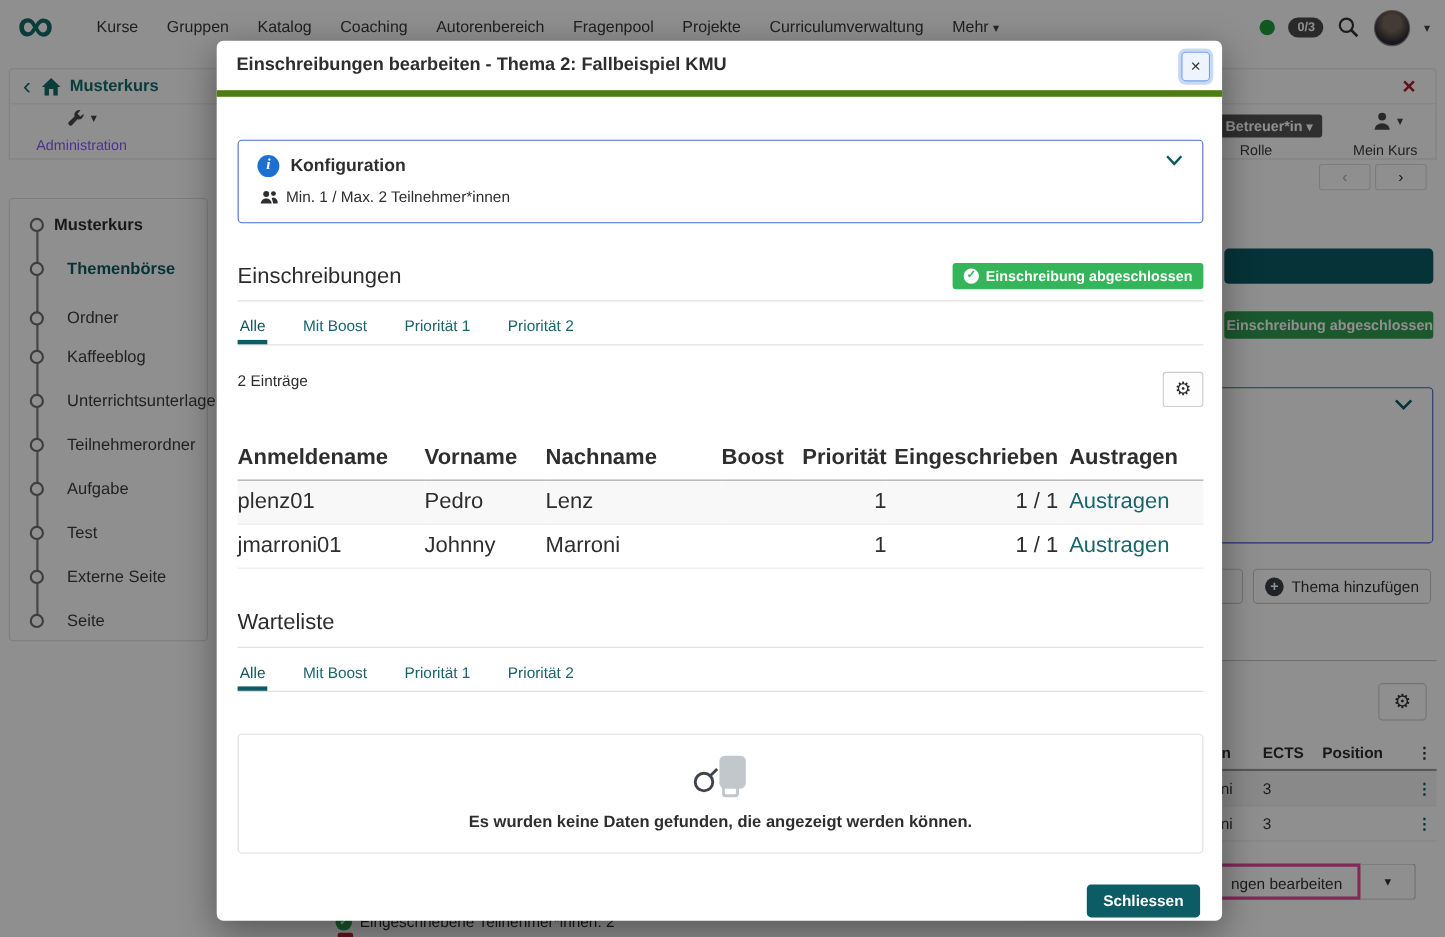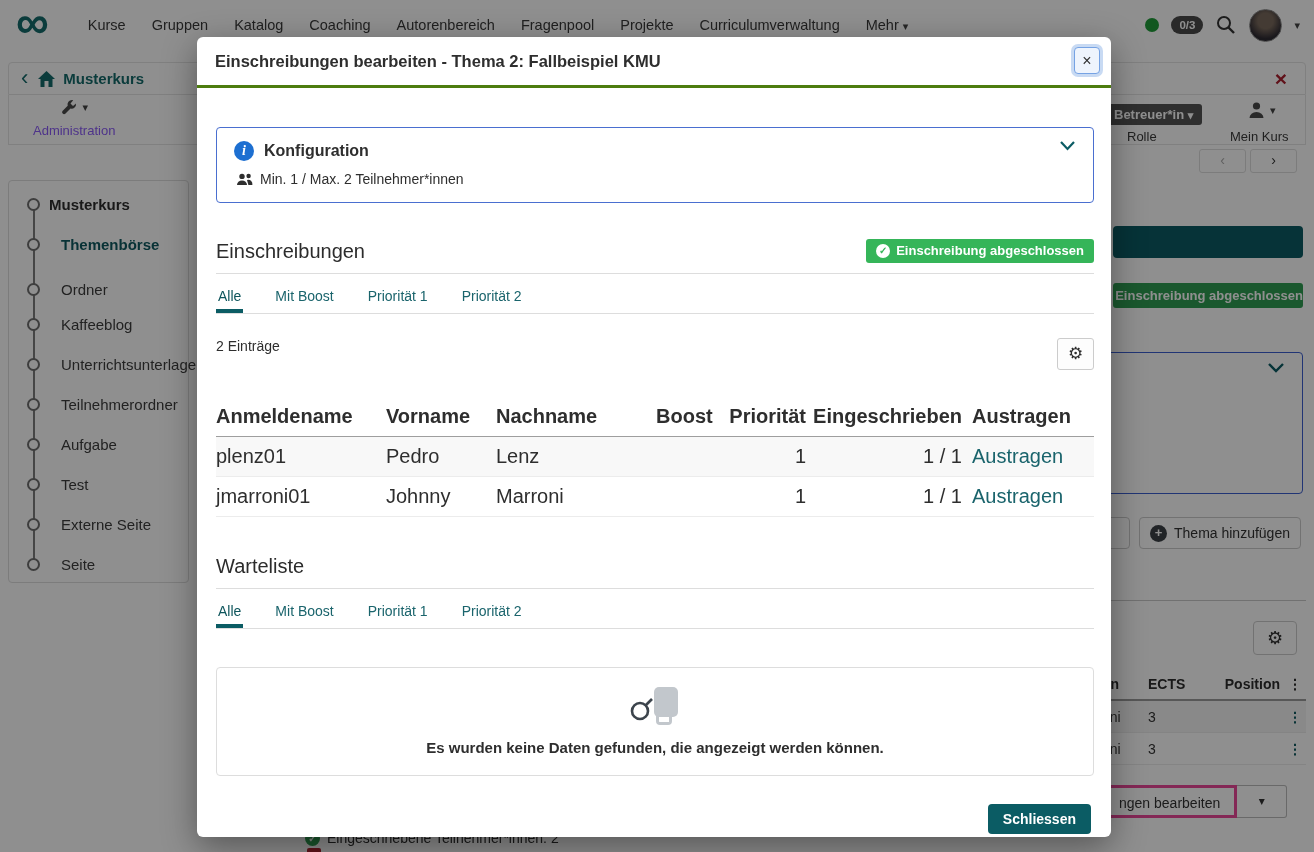--- a/index.html
+++ b/index.html
@@ -50,36 +50,36 @@
   .blue-box-bg .chev { position:absolute; right:18px; top:10px; }
   .part-btn { position:absolute; left:1062px; top:517px; width:68px; height:32px; border:1px solid #ccc; border-radius:4px; background:#fff; }
   .add-topic-btn { position:absolute; left:1139px; top:517px; width:162px; height:32px; border:1px solid #ccc; border-radius:4px; background:#fff; display:flex; align-items:center; justify-content:center; gap:7px; font-size:14px; color:#333; }
   .plus-circ { width:17px; height:17px; background:#3c4146; color:#fff; border-radius:50%; font-size:13px; font-weight:bold; text-align:center; line-height:16px; }
   .bg-divider { position:absolute; left:1090px; top:600px; width:216px; height:1px; background:#c9c9c9; }
   .gear-btn-bg { position:absolute; left:1253px; top:621px; width:44px; height:34px; border:1px solid #ccc; border-radius:4px; background:#fff; text-align:center; font-size:18px; line-height:32px; color:#333; }
   .bg-table { position:absolute; left:1102px; top:676px; width:204px; font-size:14px; }
   .bg-th { display:flex; font-weight:bold; color:#2e2e2e; padding-bottom:7px; border-bottom:2px solid #9b9b9b; }
   .bg-tr { display:flex; height:32px; align-items:center; border-bottom:1px solid #ececec; }
   .bg-tr.odd { background:#f5f5f5; }
-  .bg-c1 { width:46px; } .bg-c2 { width:54px; } .bg-c3 { width:78px;text-align:right; }
+  .bg-c1 { width:46px; } .bg-c2 { width:54px; } .bg-c3 { width:78px; }
   .bg-kebab { margin-left:auto; margin-right:4px; font-weight:bold; }
   .bg-kebab.t { color:#0f5a60; }
   .split-btn { position:absolute; left:1102px; top:785px; height:33px; display:flex; }
   .split-main { border:3px solid #ec4899; background:#fff; border-radius:3px 0 0 3px; font-size:14px; color:#333; padding:0 14px; line-height:31px; }
   .split-caret { border:1px solid #bbb; border-left:none; background:#fff; border-radius:0 3px 3px 0; width:50px; text-align:center; line-height:31px; font-size:12px; color:#333; }
   .status-line { position:absolute; left:305px; top:830px; display:flex; align-items:center; gap:7px; font-size:14px; color:#2e2e2e; }
   .ok-circ { width:15px; height:15px; border-radius:50%; background:#2f9e52; color:#fff; font-size:10px; font-weight:bold; text-align:center; line-height:15px; }
   .red-sliver { position:absolute; left:307px; top:848px; width:14px; height:4px; background:#b02431; border-radius:2px 2px 0 0; }
 
   
   .overlay { position:absolute; inset:0; background:rgba(0,0,0,0.44); z-index:10; }
 
   
   .modal { position:absolute; left:197px; top:37px; width:914px; height:800px; background:#fff; border-radius:6px; box-shadow:0 10px 34px rgba(0,0,0,.4); z-index:20; }
-  .modal-hd { height:51px; border-bottom:3px solid #4d7c0f; display:flex; align-items:center; padding:0 18px; }
+  .modal-hd { height:51px; border-bottom:6px solid #4d7c0f; display:flex; align-items:center; padding:0 18px; }
   .modal-title { font-size:16.5px; font-weight:bold; color:#2e2e2e; }
   .modal-x { position:absolute; right:11px; top:10px; width:26px; height:27px; background:#eef4fd; border:1px solid #76a3e4; border-radius:4px; box-shadow:0 0 0 3px rgba(98,148,222,.35); font-size:16px; color:#333; text-align:center; line-height:25px; cursor:pointer; }
   .modal-bd { padding:0 17px 0 19px; }
 
   .cfg-box { margin-top:39px; border:1px solid #4a6fd0; border-radius:4px; padding:13px 17px 15px; position:relative; }
   .cfg-row1 { display:flex; align-items:center; gap:10px; }
   .info-circ { width:20px; height:20px; border-radius:50%; background:#1d6fd1; color:#fff; font-family:"Liberation Serif", serif; font-style:italic; font-weight:bold; font-size:14px; text-align:center; line-height:20px; flex:none; }
   .cfg-title { font-size:16px; font-weight:bold; color:#2e2e2e; }
   .cfg-chev { position:absolute; right:18px; top:13px; }
   .cfg-row2 { margin-top:10px; margin-left:2px; display:flex; align-items:center; gap:7px; font-size:14px; color:#2e2e2e; }

